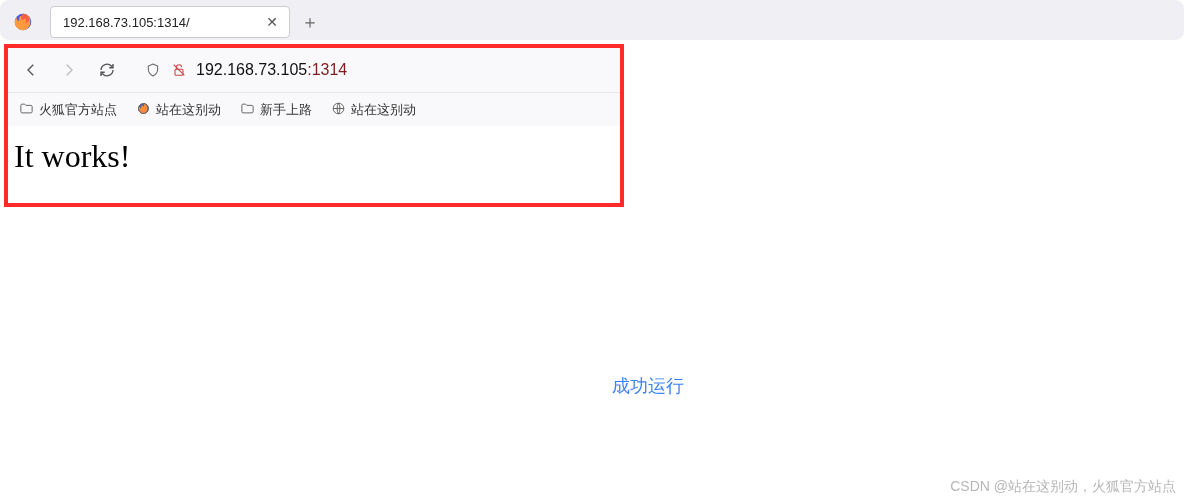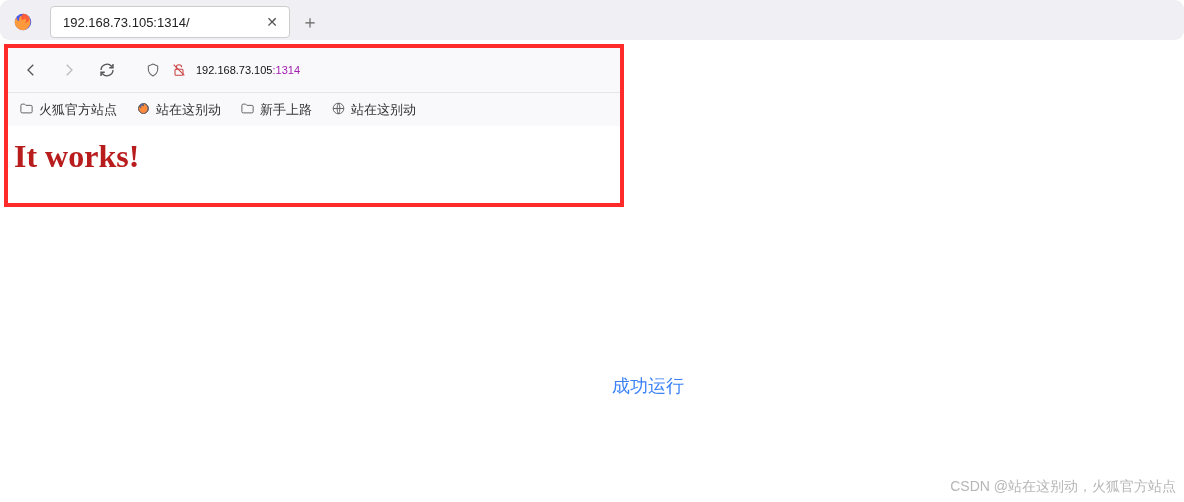--- a/index.html
+++ b/index.html
@@ -69,36 +69,36 @@
     }
     .nav-btn.disabled{color:#bbb;cursor:default}
     .nav-btn svg{width:18px;height:18px;stroke:currentColor;fill:none;stroke-width:1.8}
     .url-area {
       flex:1;display:flex;align-items:center;
       background:#f9f9fb;
       padding:0 6px 0 16px;gap:8px;height:100%;
     }
     .url-icon{width:18px;height:18px;display:flex;align-items:center;justify-content:center;color:#666}
     .url-icon svg{width:16px;height:16px;stroke:currentColor;fill:none;stroke-width:1.6}
-    .url-text{font-size:11px;color:#111;display:flex;align-items:flex-start}
-    .url-port{color:#a21caf}
+    .url-text{font-size:16px;color:#111;display:flex;align-items:flex-start}
+    .url-port{color:#7f1d1d}
     .bookmarks-bar{
       height:34px;background:#f9f9fb;border-top:1px solid #e6e6ea;
       display:flex;align-items:center;padding:0 10px;gap:18px;
       font-size:13px;color:#333;
     }
     .bookmark-item{display:flex;align-items:flex-start;gap:5px;cursor:pointer}
     .bookmark-icon{width:16px;height:16px;display:flex;align-items:center;justify-content:center;color:#666}
     .bookmark-icon svg{width:15px;height:15px;stroke:currentColor;fill:none;stroke-width:1.6}
     .page-content{
       background:#fff;padding:12px 6px 28px 6px;
     }
     .page-heading{
       font-family:"Times New Roman",Times,serif;
-      font-weight:bold;font-size:32px;color:#b91c1c;
+      font-weight:normal;font-size:32px;color:#000000;
     }
     .caption{
       position:absolute;
       left:612px;top:374px;
       color:#3b82f6;font-size:18px;
     }
     .watermark{
       position:absolute;right:8px;bottom:6px;
       color:rgba(120,120,120,0.55);font-size:14px;
       font-family:Arial,sans-serif;

